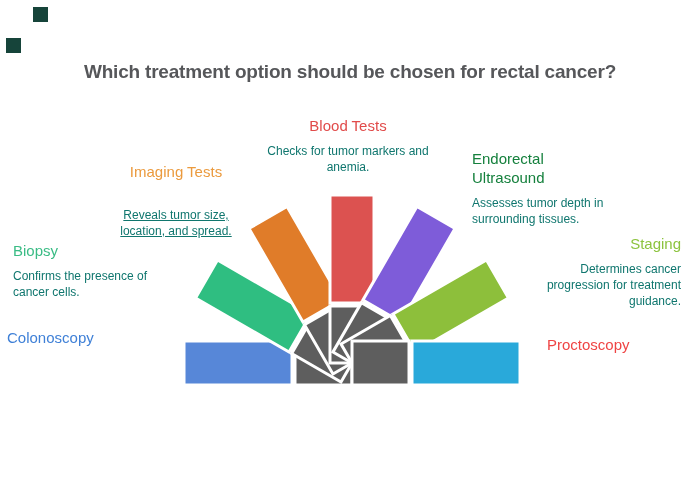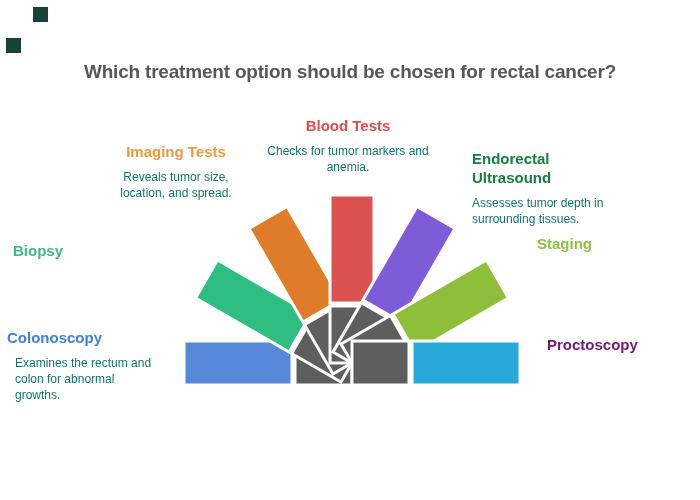--- a/index.html
+++ b/index.html
@@ -10,30 +10,30 @@
   .deco{position:absolute;width:15px;height:15px;}
   .deco1{left:33px;top:7px;}
   .deco2{left:6px;top:38px;}
   .title{
     position:absolute;left:0;right:0;top:60px;margin:0;
     text-align:center;font-size:19px;font-weight:700;letter-spacing:-0.2px;
     line-height:24px;
   }
   #fan-svg{position:absolute;left:0;top:0;width:700px;height:500px;}
   .opt{position:absolute;}
-  .opt-label{font-size:15px;font-weight:700;margin:0 0 8px 0;line-height:19px;}
+  .opt-label{font-size:15px;font-weight:400;margin:0 0 8px 0;line-height:19px;}
   .opt-desc{font-size:12px;margin:0;line-height:16px;color:#0f766e;}
   .opt-blood{left:248px;top:116px;width:200px;text-align:center;}
   .opt-blood .opt-desc{width:172px;margin:8px auto 0;}
-  .opt-imaging{left:76px;top:142px;width:200px;text-align:center;}
-  .opt-imaging .opt-desc{width:124px;margin:8px auto 0;}
+  .opt-imaging{left:76px;top:162px;width:200px;text-align:center;}
+  .opt-imaging .opt-desc{width:124px;margin:26px auto 0;text-decoration:underline;}
   .opt-endorectal{left:472px;top:149px;width:150px;text-align:left;}
   .opt-endorectal .opt-label{width:115px;}
   .opt-biopsy{left:13px;top:241px;width:150px;text-align:left;}
-  .opt-staging{left:537px;top:234px;width:144px;text-align:left;}
+  .opt-staging{left:537px;top:234px;width:144px;text-align:right;}
   .opt-colono{left:7px;top:328px;width:150px;text-align:left;}
   .opt-colono .opt-desc{width:142px;margin-left:auto;}
   .opt-procto{left:547px;top:335px;width:150px;text-align:left;}
 </style>
 </head>
 <body>
 
 <div class="stage">
 
   <div class="deco deco1" style="background: rgb(22, 68, 58);"></div>
@@ -67,43 +67,44 @@
         <rect x="412" y="341" width="108" height="44" fill="#8dbf3b" stroke="#ffffff" stroke-width="3"></rect>
       </g>
       <g transform="rotate(0 352 363)">
         <rect x="352" y="341" width="57" height="44" fill="#5e5e5e" stroke="#ffffff" stroke-width="3"></rect>
         <rect x="412" y="341" width="108" height="44" fill="#29a9da" stroke="#ffffff" stroke-width="3"></rect>
       </g>
     </svg>
 
   <div class="opt opt-colono">
     <h2 class="opt-label" style="color: rgb(63, 128, 215);">Colonoscopy</h2>
-    <p class="opt-desc">Examines the rectum and colon for abnormal growths.</p>
   </div>
 
   <div class="opt opt-biopsy">
     <h2 class="opt-label" style="color: rgb(58, 188, 133);">Biopsy</h2>
+    <p class="opt-desc">Confirms the presence of cancer cells.</p>
   </div>
 
   <div class="opt opt-imaging">
     <h2 class="opt-label" style="color: rgb(235, 154, 61);">Imaging Tests</h2>
     <p class="opt-desc">Reveals tumor size, location, and spread.</p>
   </div>
 
   <div class="opt opt-blood">
     <h2 class="opt-label" style="color: rgb(225, 75, 74);">Blood Tests</h2>
     <p class="opt-desc">Checks for tumor markers and anemia.</p>
   </div>
 
   <div class="opt opt-endorectal">
     <h2 class="opt-label" style="color: #15803d;">Endorectal Ultrasound</h2>
     <p class="opt-desc">Assesses tumor depth in surrounding tissues.</p>
   </div>
 
   <div class="opt opt-staging">
     <h2 class="opt-label" style="color: rgb(140, 195, 62);">Staging</h2>
+    <p class="opt-desc">Determines cancer progression for treatment guidance.</p>
   </div>
 
   <div class="opt opt-procto">
-    <h2 class="opt-label" style="color: #701a75;">Proctoscopy</h2>
+    <h2 class="opt-label" style="color: #ef4444;">Proctoscopy</h2>
   </div>
 
 </div>
 
 </body></html>

